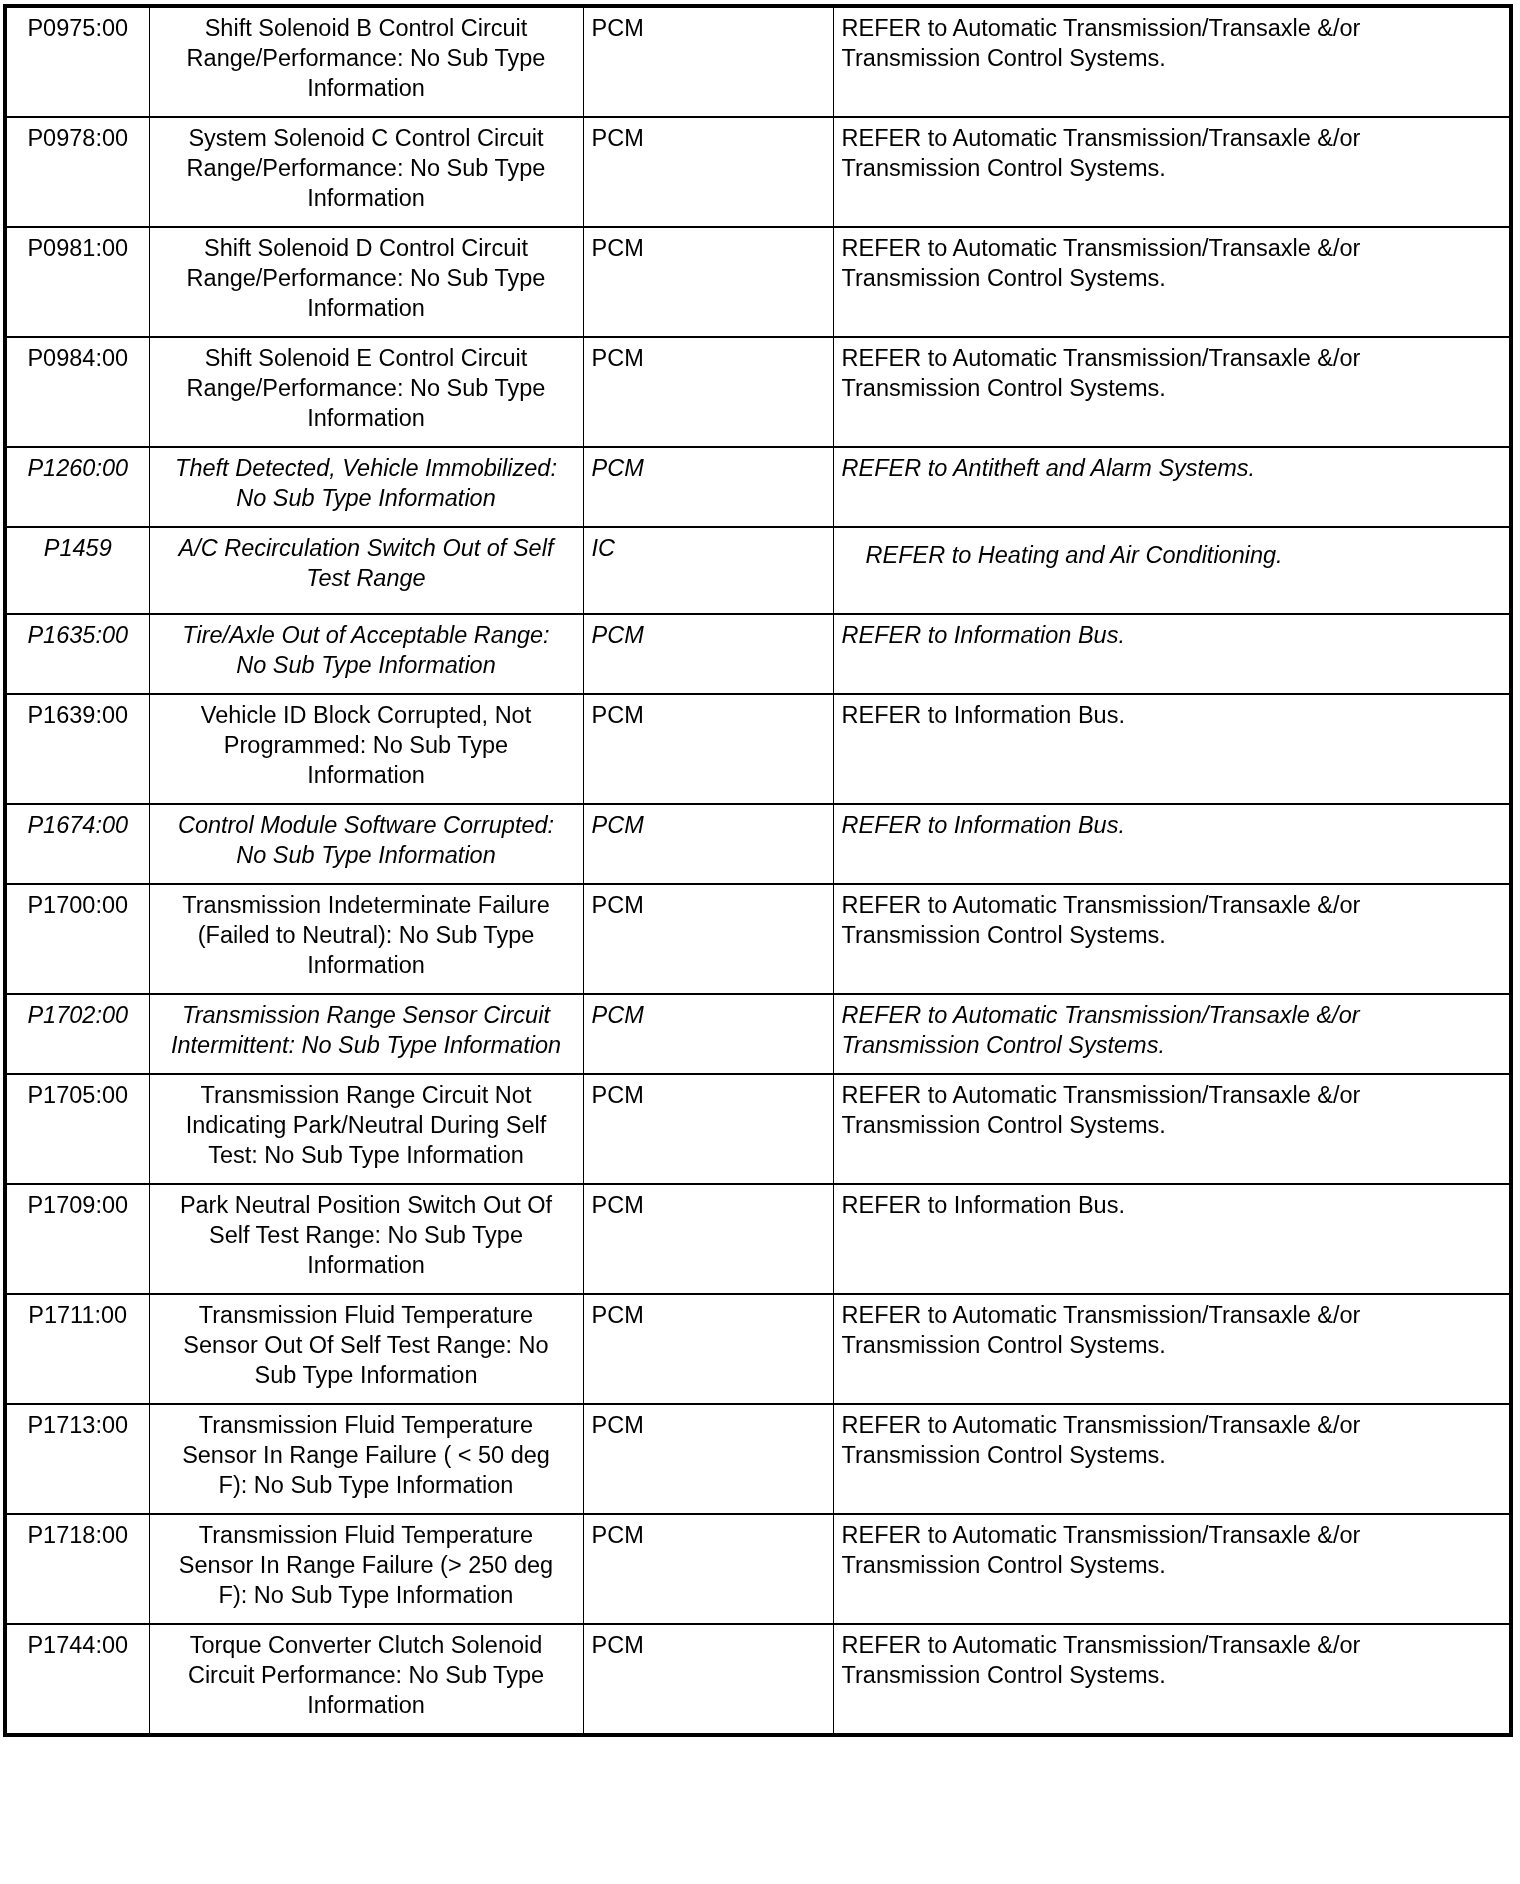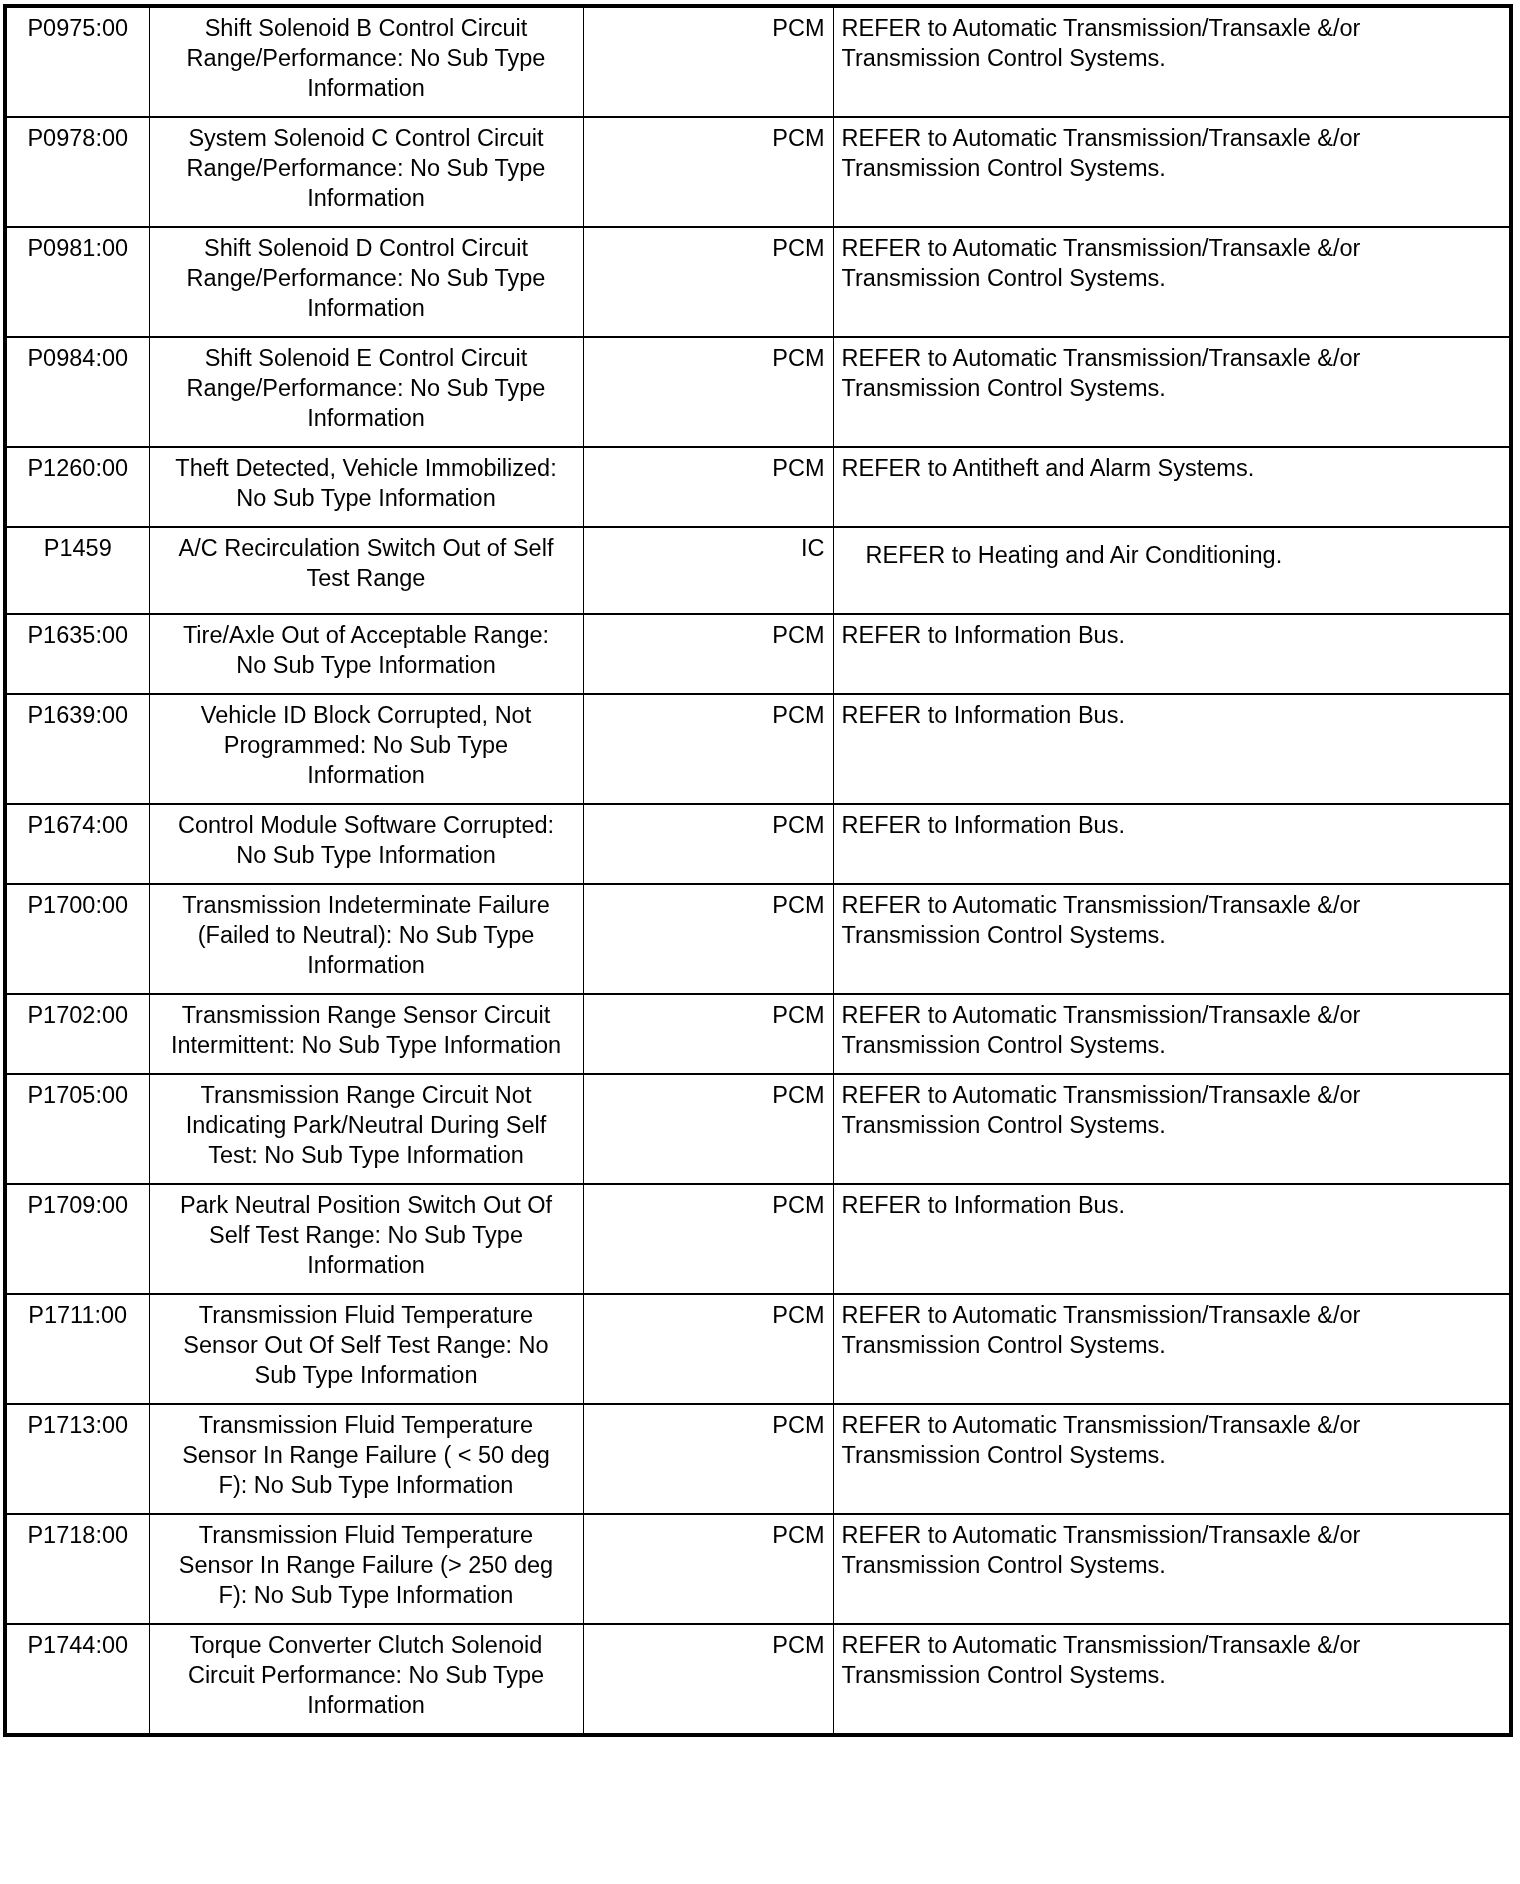--- a/index.html
+++ b/index.html
@@ -18,24 +18,24 @@
     border-top: 2px solid #000;
     border-bottom: 2px solid #000;
     vertical-align: top;
     font-size: 23.5px;
     line-height: 30px;
     padding: 5px 8px 4px 8px;
     white-space: pre-line;
     overflow: hidden;
   }
   .dtc-table tr.h3 td { height: 99px; }
-  .dtc-table tr.h2 td { height: 69px; }
+  .dtc-table tr.h2 td { height: 69px; font-style: italic; }
   .col-code { width: 127px; text-align: center; }
   .col-desc { width: 418px; text-align: center; }
-  .col-mod  { width: 234px; text-align: right; }
+  .col-mod  { width: 234px; text-align: left; }
   .col-act  { width: auto; text-align: left; }
   td.col-act.mid { padding-top: 12px; padding-left: 32px; }
 </style>
 </head>
 <body>
 
 <table class="dtc-table">
   <colgroup>
     <col style="width:144px">
     <col style="width:434px">

